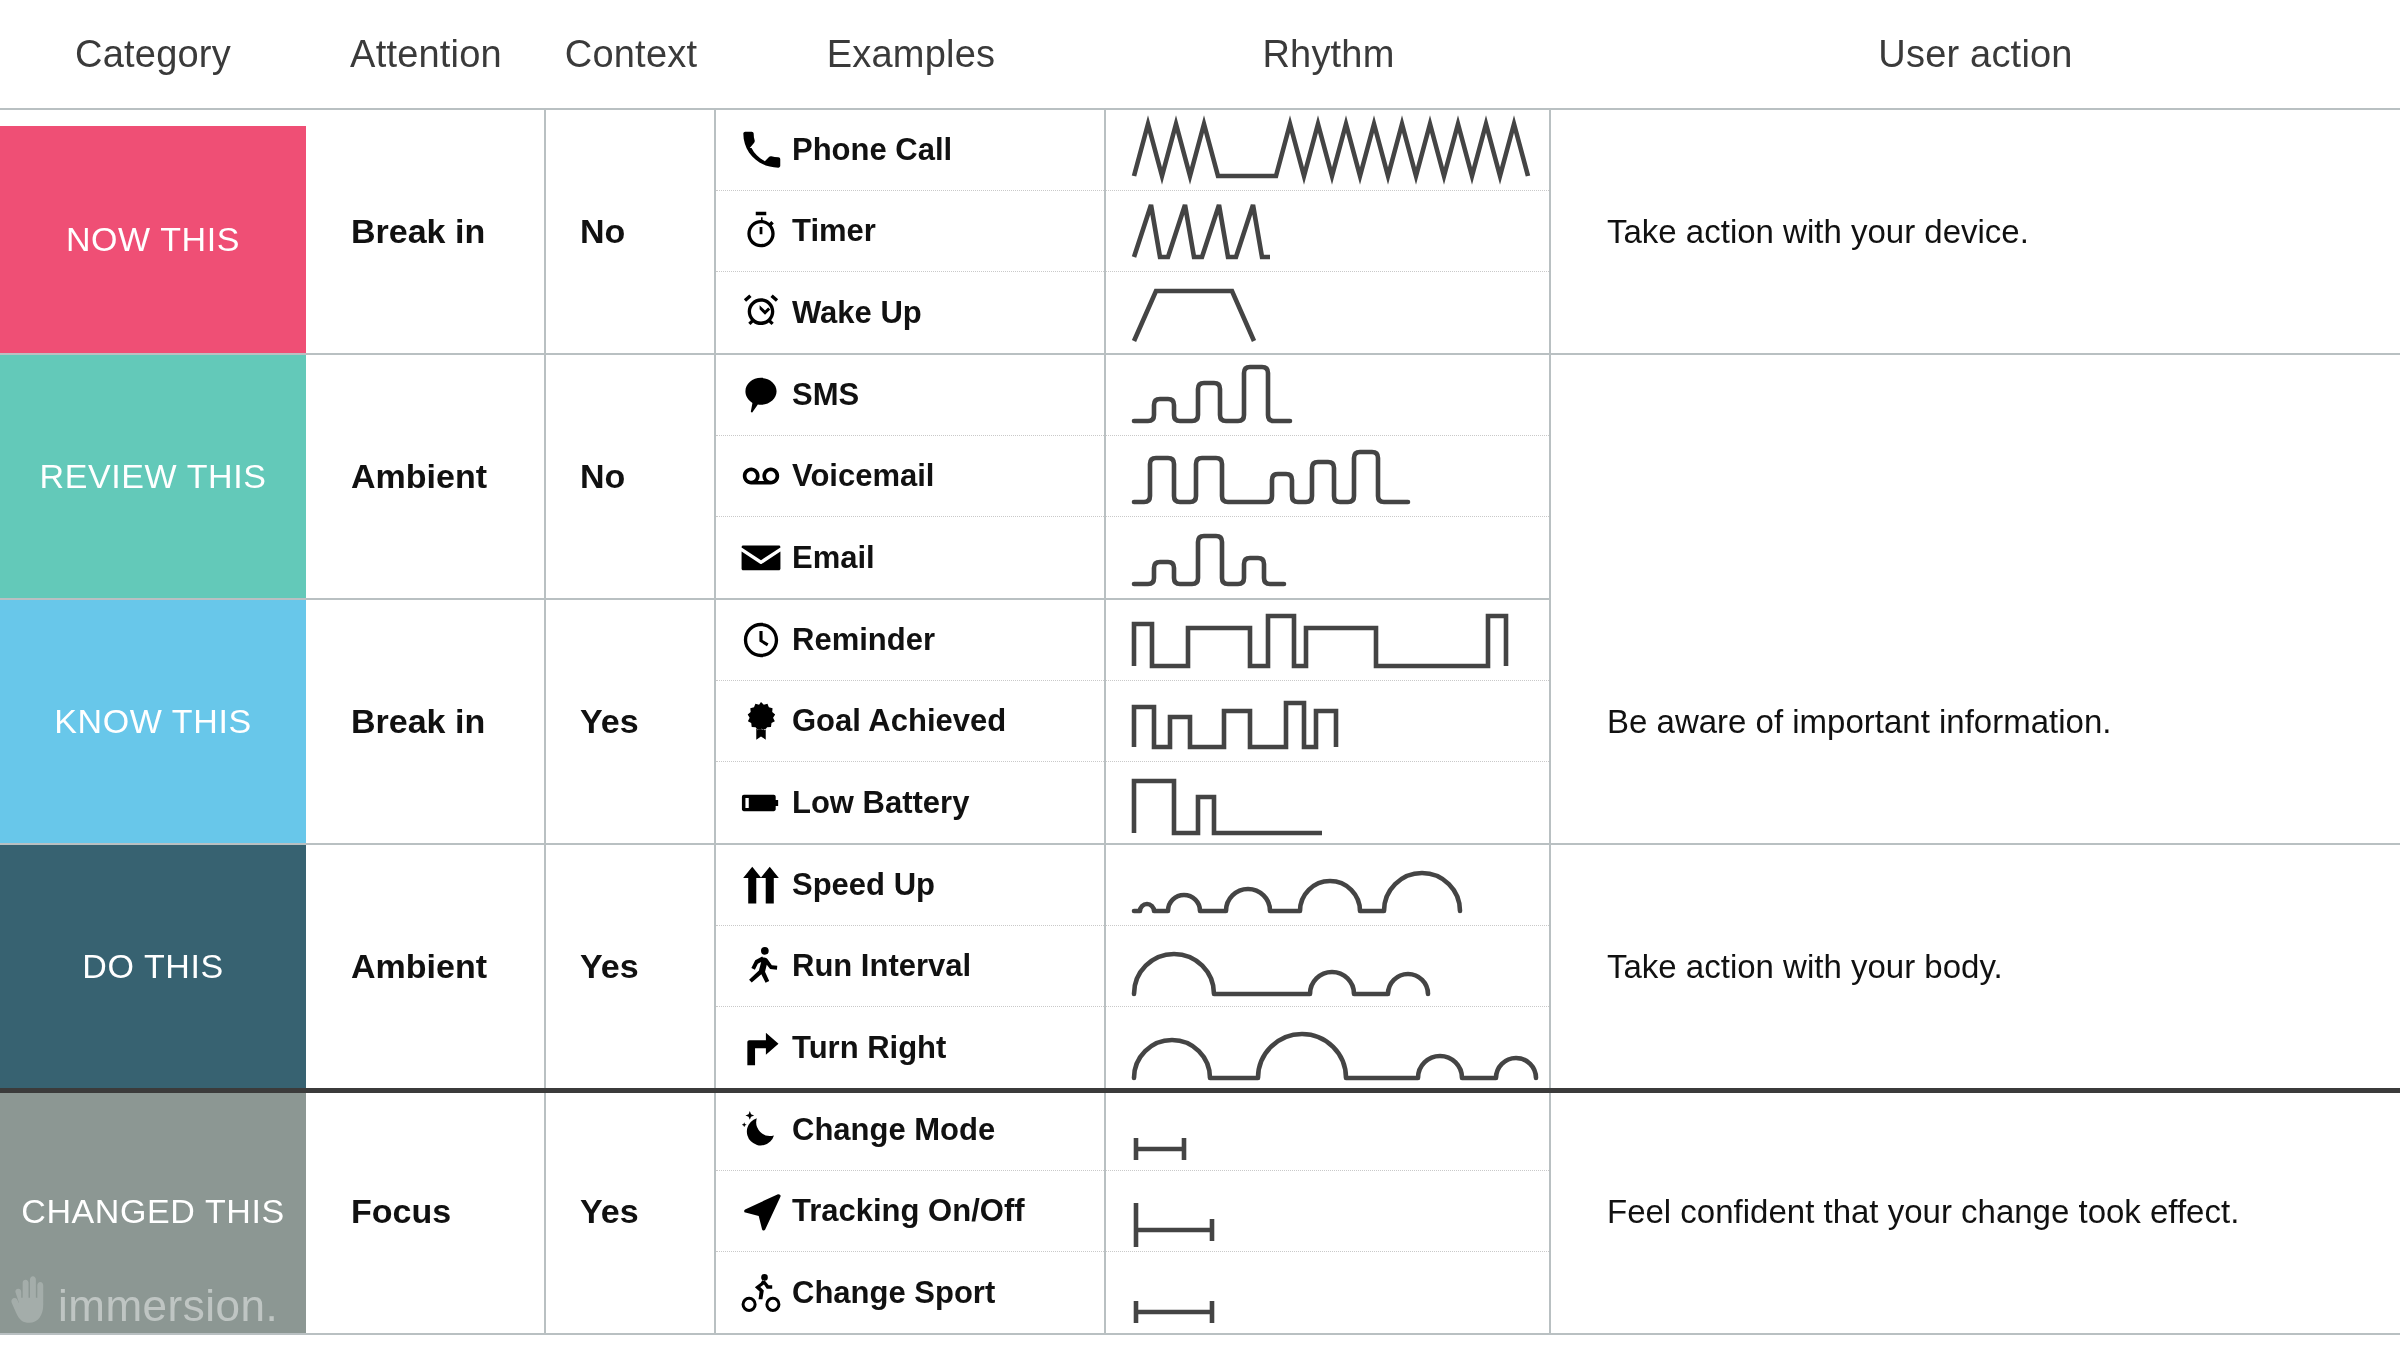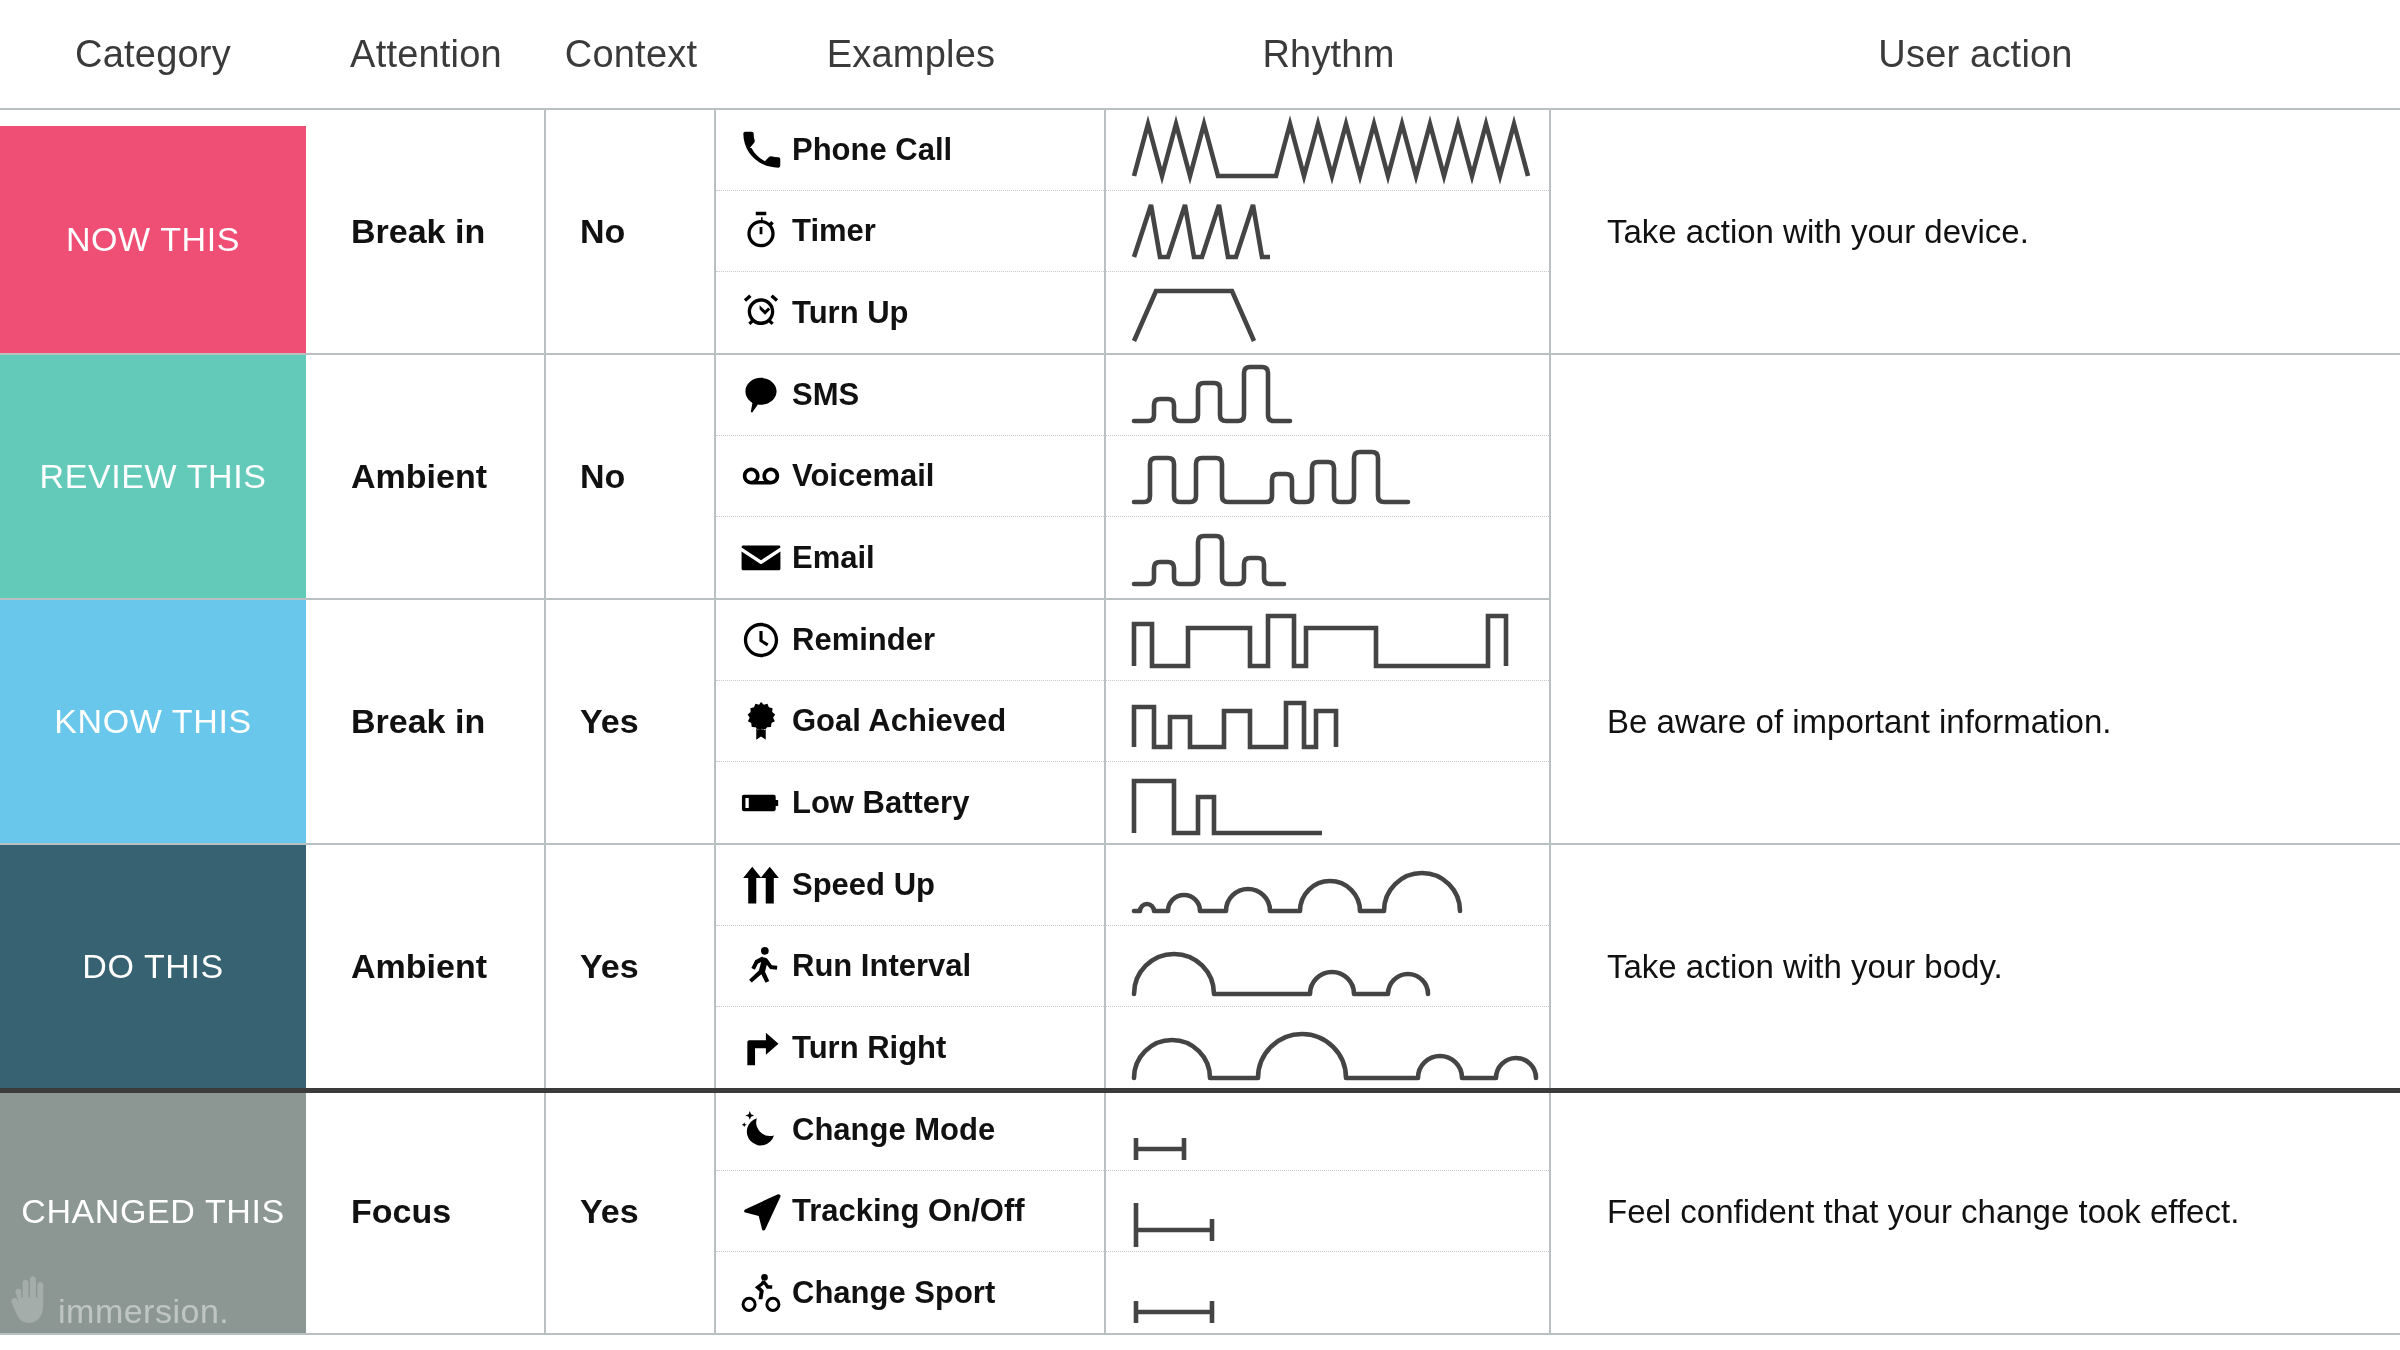--- a/index.html
+++ b/index.html
@@ -47,21 +47,21 @@
   .cat-label {
     color:#ffffff; font-size: 34px; letter-spacing:.6px;
     white-space: nowrap;
   }
   .watermark{
     position:absolute; left: 8px; bottom: 2px;
     display:flex; align-items:flex-end; gap:6px;
     opacity:.55;
   }
   .watermark .wm-text{
-    color:#e9eceb; font-size:34px; letter-spacing:.5px;
+    color:#e9eceb; font-size:44px; letter-spacing:.5px;
   }
 
   
   .cell {
     display:flex; align-items:center;
     border-right: 2px solid #b9c0c2;
     border-bottom: 2px solid #b9c0c2;
     background:#fff;
   }
   .cat.cell { border-right: none; border-bottom: 2px solid #b9c0c2; }
@@ -139,21 +139,21 @@
               </svg>
             </span>
             <span class="ex-label">Timer</span>
           </div>
           <div class="subrow">
             <span class="ex-icon">
               <svg width="42" height="42" viewBox="0 0 24 24" fill="currentColor">
                 <path d="M12 3.6c4.2 0 7.6 3.4 7.6 7.6 0 1.9-.7 3.6-1.8 4.9l1.5 1.5-1.3 1.3-1.5-1.5c-1.3 1-2.8 1.5-4.5 1.5s-3.2-.5-4.5-1.5l-1.5 1.5-1.3-1.3 1.5-1.5c-1.1-1.3-1.8-3-1.8-4.9 0-4.2 3.4-7.6 7.6-7.6zm0 1.9c-3.2 0-5.7 2.6-5.7 5.7S8.8 16.9 12 16.9s5.7-2.6 5.7-5.7S15.2 5.5 12 5.5zM5.3 1.4l1.3 1.4L3.5 5.5 2.2 4.1zm13.4 0 3.1 2.7-1.3 1.4-3.1-2.7zm-7.5 6.1 3.1 3.1 1.8-1.8 1.2 1.2-3 3-3.1-3.1z"></path>
               </svg>
             </span>
-            <span class="ex-label">Turn Up</span>
+            <span class="ex-label">Wake Up</span>
           </div>
         </div>
         <div class="cell rhythm">
           <div class="subrow">
             <span class="rh-wave">
               <svg width="440" height="72" viewBox="0 0 440 72" fill="none" stroke="#444" stroke-width="4.6" stroke-linecap="butt" stroke-linejoin="miter">
                 <path d="M8 62 L22 10 L36 62 L50 10 L64 62 L78 10 L92 62 L150 62 L164 10 L178 62 L192 10 L206 62 L220 10 L234 62 L248 10 L262 62 L276 10 L290 62 L304 10 L318 62 L332 10 L346 62 L360 10 L374 62 L388 10 L402 62"></path>
               </svg>
             </span>
           </div>

